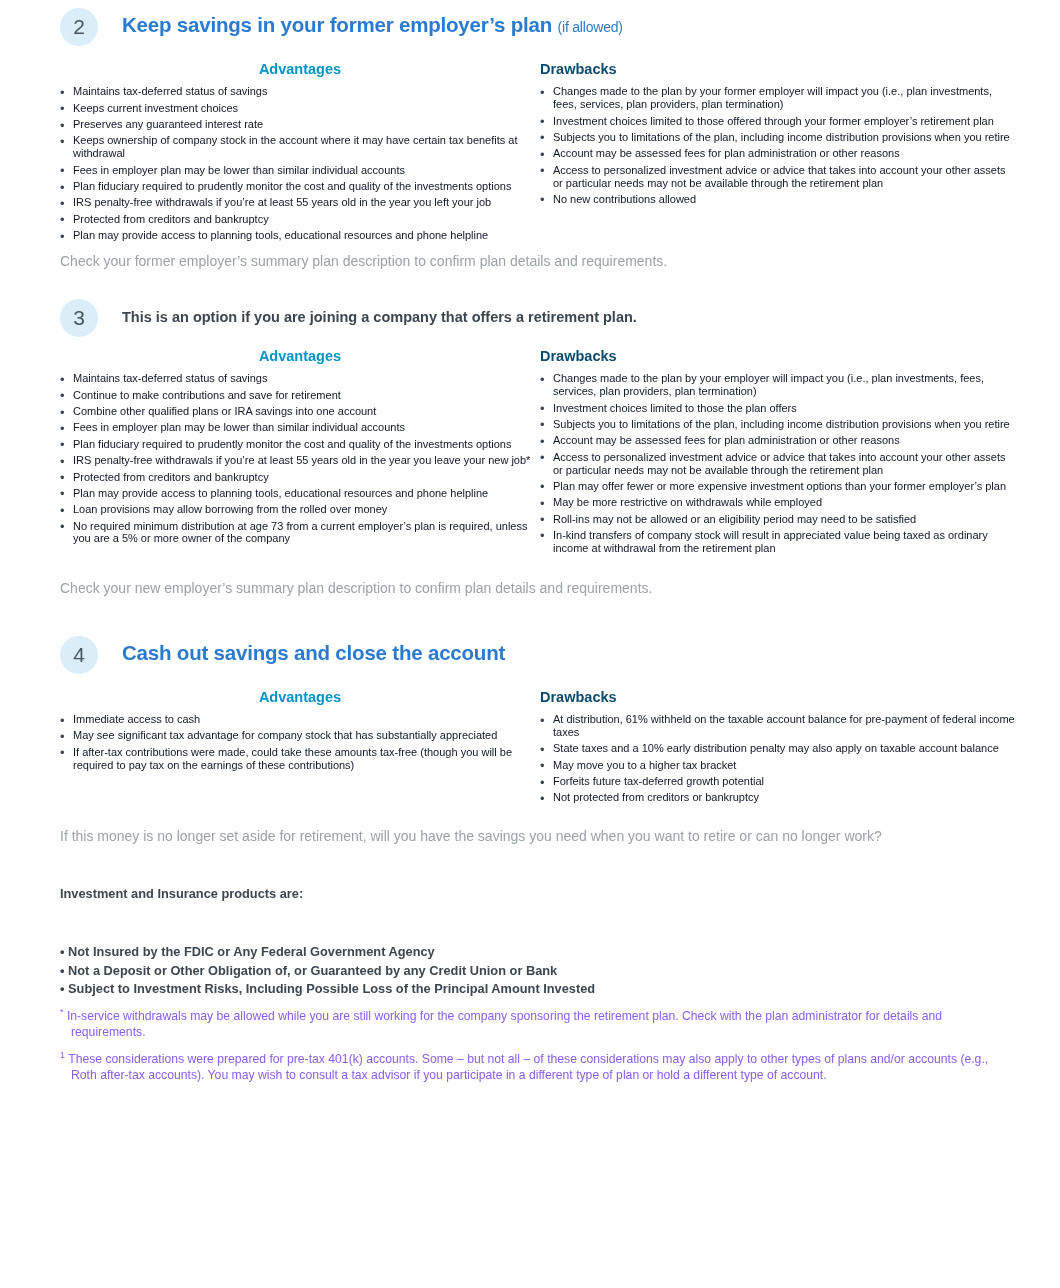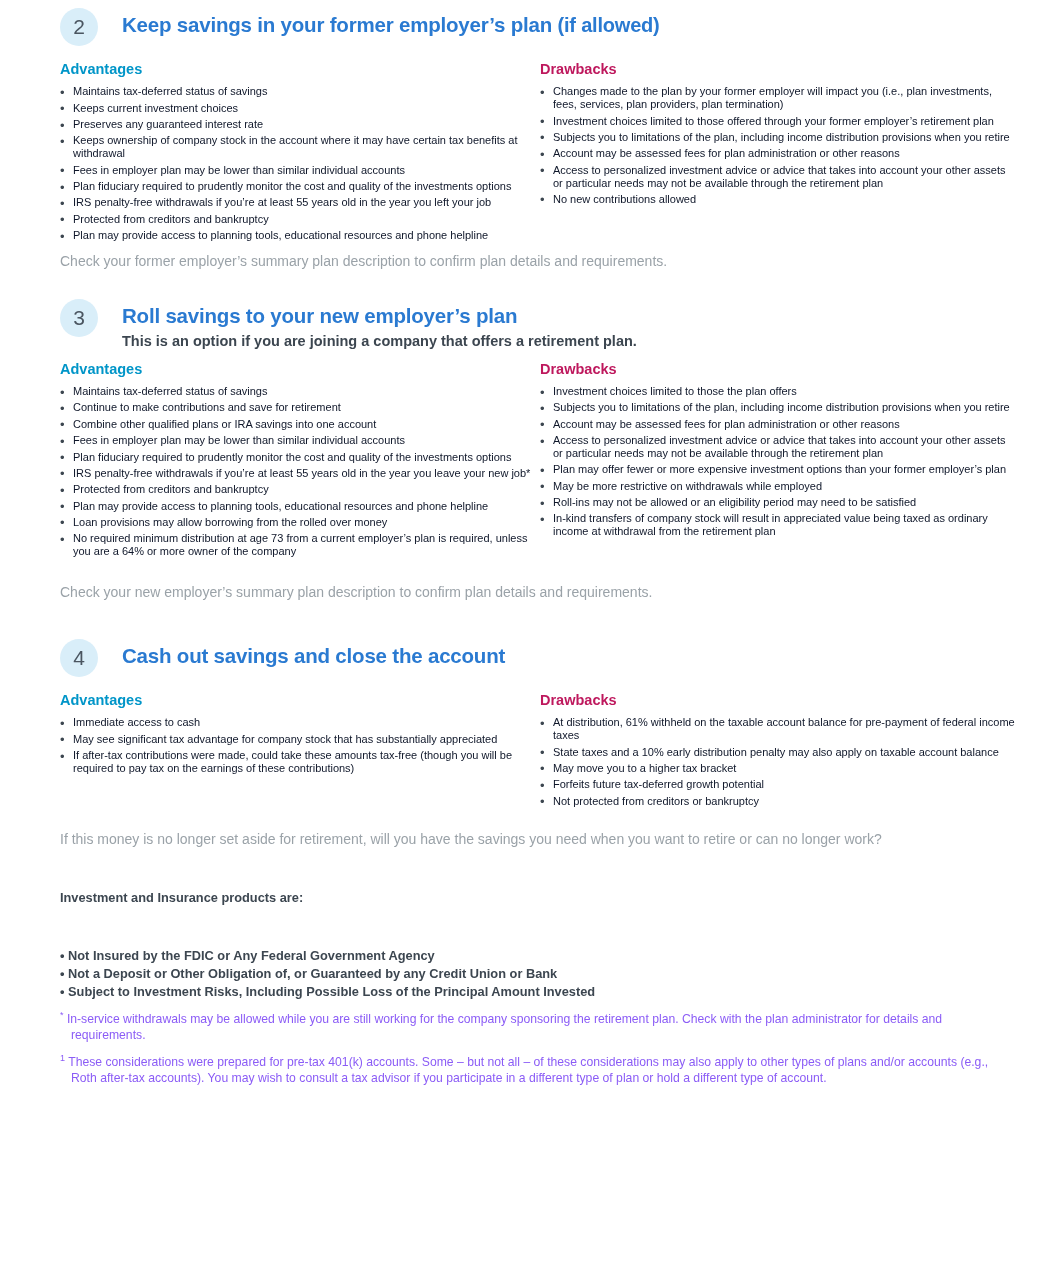--- a/index.html
+++ b/index.html
@@ -39,22 +39,22 @@
   .sec-titlewrap { padding-top: 5px; }
   .sec-title {
     font-size: 20.5px;
     font-weight: bold;
     color: #2a7ad1;
     letter-spacing: -0.2px;
     line-height: 1.15;
     margin: 0;
   }
   .sec-title .paren {
-    font-weight: bold;
-    font-size: 20px;
+    font-weight: normal;
+    font-size: 14px;
     color: #2a7ad1;
   }
   .sec-sub {
     font-size: 14.5px;
     color: #3c4650;
     margin-top: 4px;
     line-height: 1.25;
     font-weight: bold;
   }
 
@@ -64,22 +64,22 @@
     width: 100%;
   }
   .col-left  { width: 480px; flex: 0 0 480px; }
   .col-right { flex: 1 1 auto; }
   .col-head {
     font-size: 14.5px;
     font-weight: bold;
     margin: 0 0 7px 0;
     line-height: 1.2;
   }
-  .adv-head { color: #0095c8; }
-  .draw-head { color: #be185d; }
+  .adv-head { color: #0095c8; text-align: center; }
+  .draw-head { color: #0c4a6e; }
 
   ul.blist {
     list-style: none;
     margin: 0; padding: 0;
   }
   ul.blist li {
     position: relative;
     padding-left: 13px;
     font-size: 11px;
     line-height: 1.17;
@@ -169,43 +169,43 @@
           </ul>
       </div>
     </div>
     <div class="note" id="sec2-note">Check your former employer’s summary plan description to confirm plan details and requirements.</div>
   </div>
 
   <div class="section" id="sec3">
     <div class="sec-head">
       <div class="num-circle">3</div>
       <div class="sec-titlewrap">
-        <div class="sec-title">Roll savings to your new employer’s plan</div>
         <div class="sec-sub">This is an option if you are joining a company that offers a retirement plan.</div>
       </div>
     </div>
     <div class="cols" id="sec3-cols">
       <div class="col-left">
         <div class="col-head adv-head">Advantages</div>
         <ul class="blist">
             <li>Maintains tax-deferred status of savings</li>
             <li>Continue to make contributions and save for retirement</li>
             <li>Combine other qualified plans or IRA savings into one account</li>
             <li>Fees in employer plan may be lower than similar individual accounts</li>
             <li>Plan fiduciary required to prudently monitor the cost and quality of the investments options</li>
             <li>IRS penalty-free withdrawals if you’re at least 55 years old in the year you leave your new job*</li>
             <li>Protected from creditors and bankruptcy</li>
             <li>Plan may provide access to planning tools, educational resources and phone helpline</li>
             <li>Loan provisions may allow borrowing from the rolled over money</li>
-            <li>No required minimum distribution at age 73 from a current employer’s plan is required, unless you are a 64% or more owner of the company</li>
+            <li>No required minimum distribution at age 73 from a current employer’s plan is required, unless you are a 5% or more owner of the company</li>
           </ul>
       </div>
       <div class="col-right">
         <div class="col-head draw-head">Drawbacks</div>
         <ul class="blist">
+            <li>Changes made to the plan by your employer will impact you (i.e., plan investments, fees, services, plan providers, plan termination)</li>
             <li>Investment choices limited to those the plan offers</li>
             <li>Subjects you to limitations of the plan, including income distribution provisions when you retire</li>
             <li>Account may be assessed fees for plan administration or other reasons</li>
             <li>Access to personalized investment advice or advice that takes into account your other assets or particular needs may not be available through the retirement plan</li>
             <li>Plan may offer fewer or more expensive investment options than your former employer’s plan</li>
             <li>May be more restrictive on withdrawals while employed</li>
             <li>Roll-ins may not be allowed or an eligibility period may need to be satisfied</li>
             <li>In-kind transfers of company stock will result in appreciated value being taxed as ordinary income at withdrawal from the retirement plan</li>
           </ul>
       </div>

